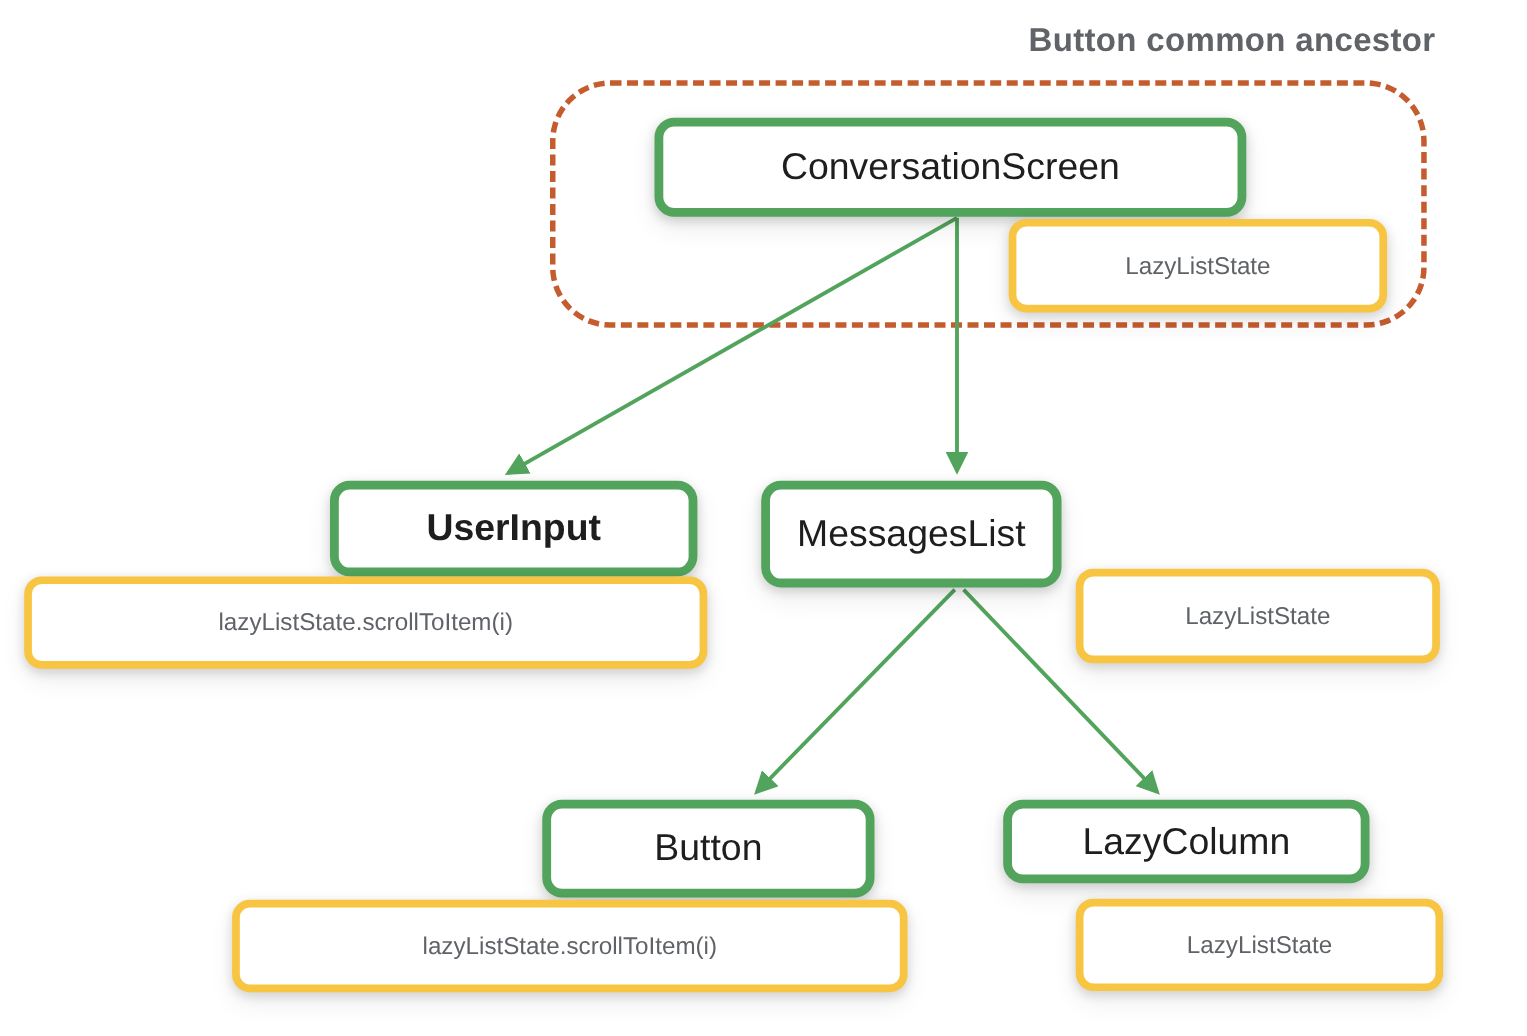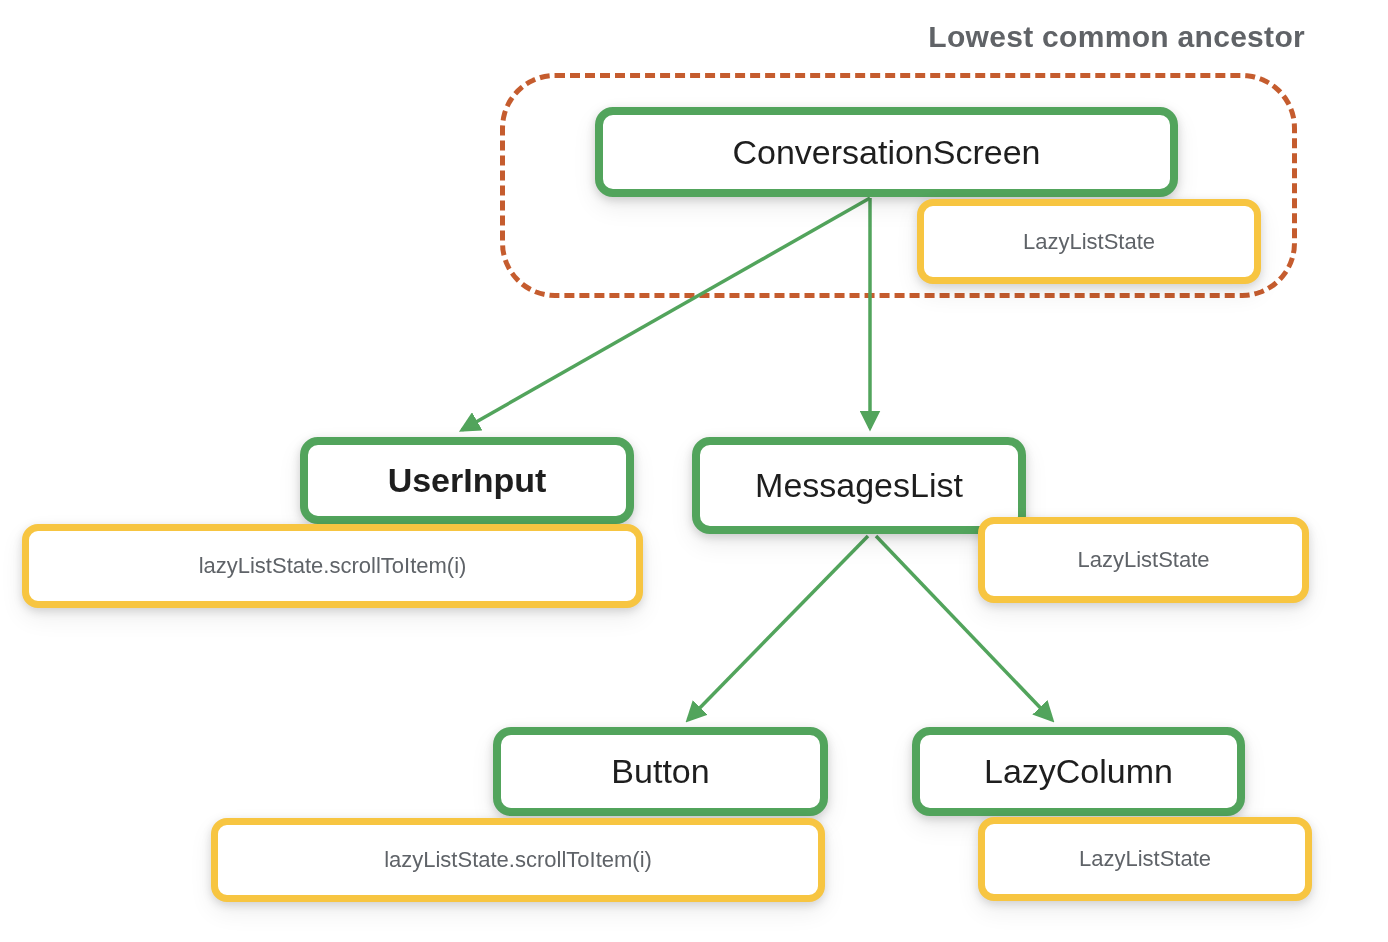--- a/index.html
+++ b/index.html
@@ -59,37 +59,37 @@
     box-shadow: 0 3px 10px rgba(0,0,0,0.16), 0 10px 24px rgba(0,0,0,0.08);
   }
   .state-badge {
     border: 7px solid var(--c-state_border, #F7C541);
     border-radius: 16px;
     font-size: 22px;
     color: var(--c-state_text, #5F6368);
     box-shadow: 0 3px 10px rgba(0,0,0,0.14), 0 10px 24px rgba(0,0,0,0.07);
   }
   
-  .pos-conversation { left: 595px; top: 107px; width: 583px; height: 90px; }
+  .pos-conversation { left: 595px; top: 107px; width: 538px; height: 90px; }
   .pos-state-top    { left: 917px; top: 199px; width: 344px; height: 85px; }
   .pos-userinput    { left: 300px; top: 437px; width: 334px; height: 87px; font-weight: bold; }
   .pos-call-left    { left: 22px;  top: 524px; width: 621px; height: 84px; }
-  .pos-messages     { left: 692px; top: 437px; width: 334px; height: 97px; }
+  .pos-messages     { left: 692px; top: 437px; width: 273px; height: 97px; }
   .pos-state-mid    { left: 978px; top: 517px; width: 331px; height: 86px; }
-  .pos-button       { left: 493px; top: 727px; width: 335px; height: 89px; }
+  .pos-button       { left: 493px; top: 727px; width: 302px; height: 89px; }
   .pos-call-bottom  { left: 211px; top: 818px; width: 614px; height: 84px; }
-  .pos-lazycolumn   { left: 912px; top: 727px; width: 333px; height: 89px; }
+  .pos-lazycolumn   { left: 912px; top: 727px; width: 333px; height: 76px; }
   .pos-state-bottom { left: 978px; top: 817px; width: 334px; height: 84px; }
 </style>
 </head>
 <body>
 
 <div class="stage">
 
-  <div class="annotation">Lowest common ancestor</div>
+  <div class="annotation">Button common ancestor</div>
 
   <div class="ancestor-outline"></div>
 
   <svg class="arrow-layer" width="1388" height="942" viewBox="0 0 1388 942">
     <defs>
       <marker id="ah" markerWidth="6" markerHeight="6" refX="5" refY="3" orient="auto" markerUnits="strokeWidth">
         <path d="M0,0 L6,3 L0,6 Z" fill="#52A45C"></path>
       </marker>
     </defs>
     <line x1="870" y1="198" x2="462" y2="430" stroke="#52A45C" stroke-width="3.5" marker-end="url(#ah)"></line>

